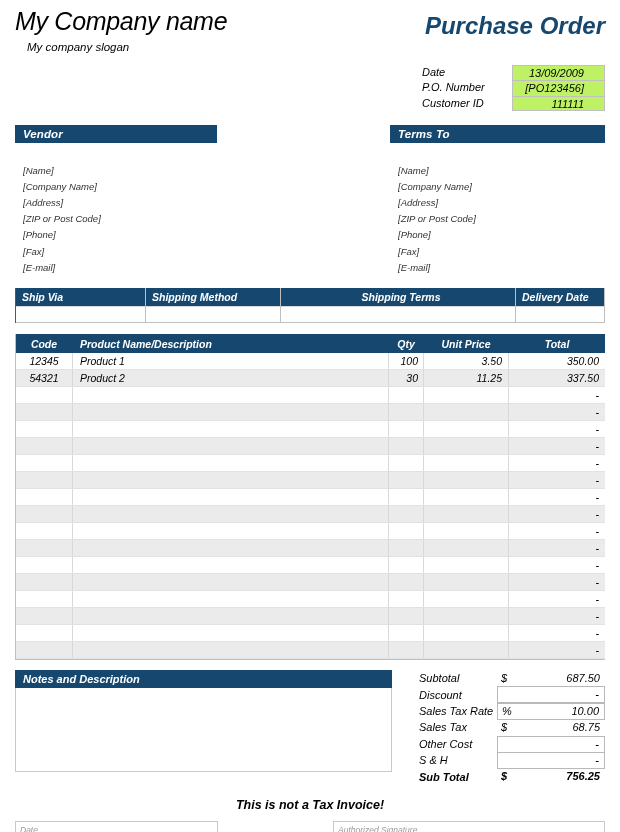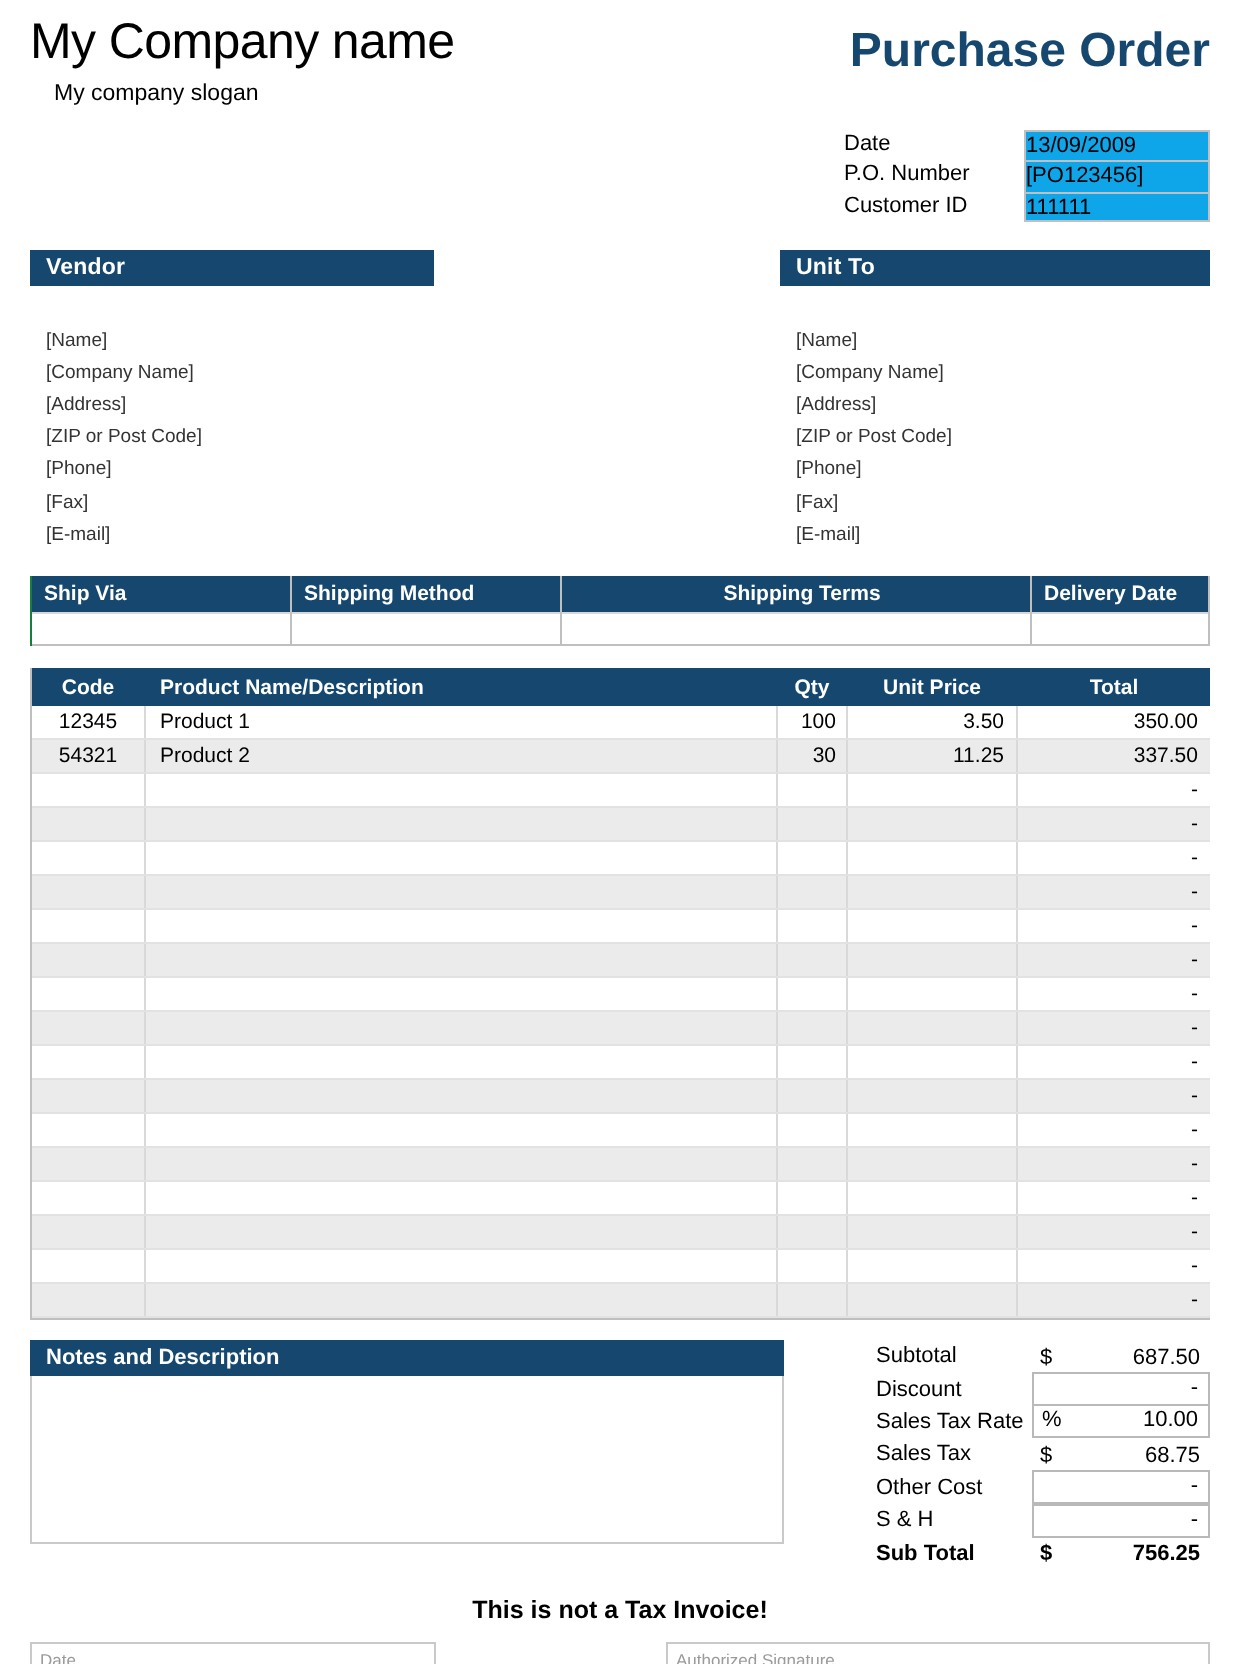--- a/index.html
+++ b/index.html
@@ -3,36 +3,36 @@
 <meta charset="utf-8">
 <style>
   * { box-sizing: border-box; margin: 0; padding: 0; }
   body {
     width: 620px; height: 832px;
     background: #ffffff;
     font-family: "Liberation Sans", sans-serif;
     color: #000000;
     overflow: hidden;
   }
-  .page { position: relative; width: 620px; height: 832px; padding: 0 15px; }
+  .page { position: relative; width: 620px; height: 832px; padding: 0 15px; font-style: italic; }
 
   
   .header { display: flex; justify-content: space-between; align-items: flex-start; padding-top: 8px; }
   .company-name { font-size: 25px; letter-spacing: -0.3px; line-height: 1.1; }
   .company-slogan { font-size: 11.5px; margin-top: 5px; margin-left: 12px; }
   .doc-title { font-size: 24px; font-weight: bold; color: #16486f; margin-top: 4px; }
 
   
   .meta { margin-top: 12px; margin-left: auto; width: 185px; }
   .meta-row { display: flex; align-items: stretch; height: 15.5px; margin-bottom: 0; }
   .meta-label { width: 92px; font-size: 11px; padding-left: 2px; line-height: 15.5px; }
   .meta-value {
     flex: 1; border: 1px solid #c0c0c0; border-bottom: none;
-    font-size: 11px; text-align: left; padding-right: 4px; line-height: 14px;
-    background: #0ea5e9;
+    font-size: 11px; text-align: right; padding-right: 20px; line-height: 14px;
+    background: #bef264;
   }
   .meta-row:last-child .meta-value { border-bottom: 1px solid #c0c0c0; }
 
   
   .panels { display: flex; gap: 0; margin-top: 14px; position: relative; }
   .panel { width: 202px; }
   .panel.right { margin-left: auto; width: 215px; }
   .panel-head {
     background: #16486f; color: #ffffff; font-size: 11.5px; font-weight: bold;
     padding: 3px 15px 3px 8px; letter-spacing: 0.1px;
@@ -80,21 +80,21 @@
   
   .bottom { display: flex; margin-top: 10px; }
   .notes { width: 377px; }
   .notes-head {
     background: #16486f; color: #fff; font-size: 11px; font-weight: bold;
     padding: 3px 0 3px 8px;
   }
   .notes-body { height: 84px; border: 1px solid #c9c9c9; border-top: none; background: #fff; }
 
   .totals { margin-left: auto; width: 186px; }
-  .t-row { display: flex; height: 16.4px; align-items: flex-end; margin-left: 19px; }
+  .t-row { display: flex; height: 16.4px; align-items: center; }
   .t-label { width: 78px; font-size: 11px; line-height: 16.4px; }
   .t-label.bold { font-weight: bold; }
   .t-sym {
     width: 22px; font-size: 11px; line-height: 15px; padding-left: 4px;
   }
   .t-sym.bold { font-weight: bold; }
   .t-val {
     flex: 1; font-size: 11px; line-height: 15px; text-align: right; padding-right: 5px;
   }
   .t-val.bold { font-weight: bold; }
@@ -149,21 +149,21 @@
         <div class="panel-line">[Name]</div>
         <div class="panel-line">[Company Name]</div>
         <div class="panel-line">[Address]</div>
         <div class="panel-line">[ZIP or Post Code]</div>
         <div class="panel-line">[Phone]</div>
         <div class="panel-line">[Fax]</div>
         <div class="panel-line">[E-mail]</div>
       </div>
     </div>
     <div class="panel right">
-      <div class="panel-head">Unit To</div>
+      <div class="panel-head">Terms To</div>
       <div class="panel-body">
         <div class="panel-line">[Name]</div>
         <div class="panel-line">[Company Name]</div>
         <div class="panel-line">[Address]</div>
         <div class="panel-line">[ZIP or Post Code]</div>
         <div class="panel-line">[Phone]</div>
         <div class="panel-line">[Fax]</div>
         <div class="panel-line">[E-mail]</div>
       </div>
     </div>

